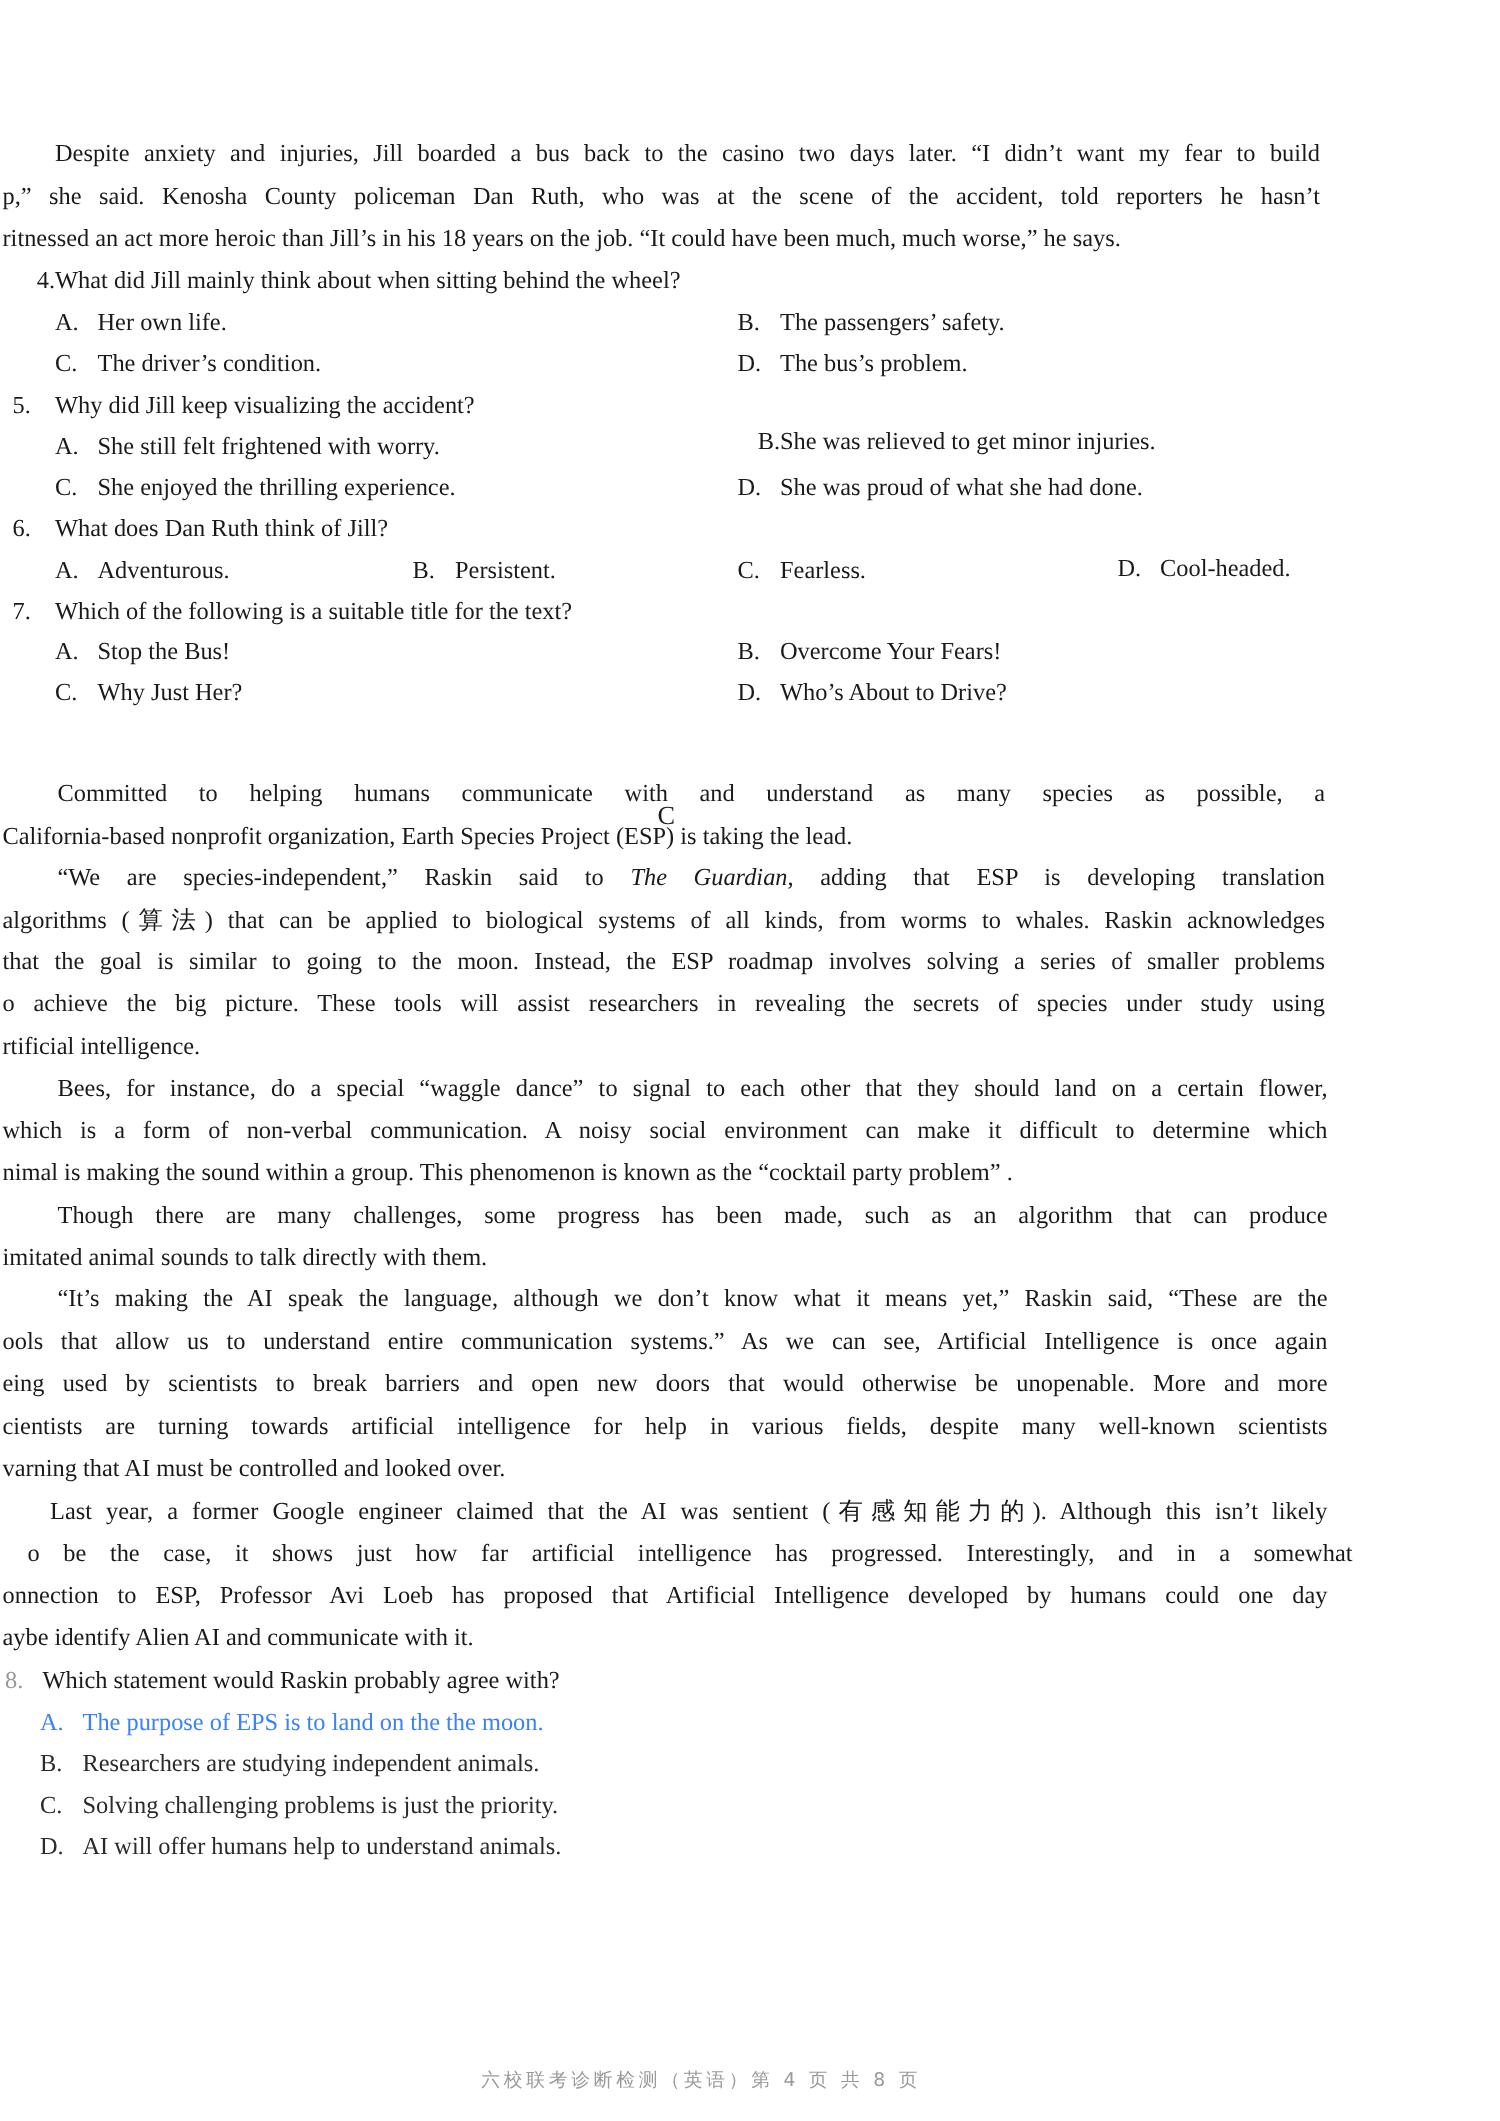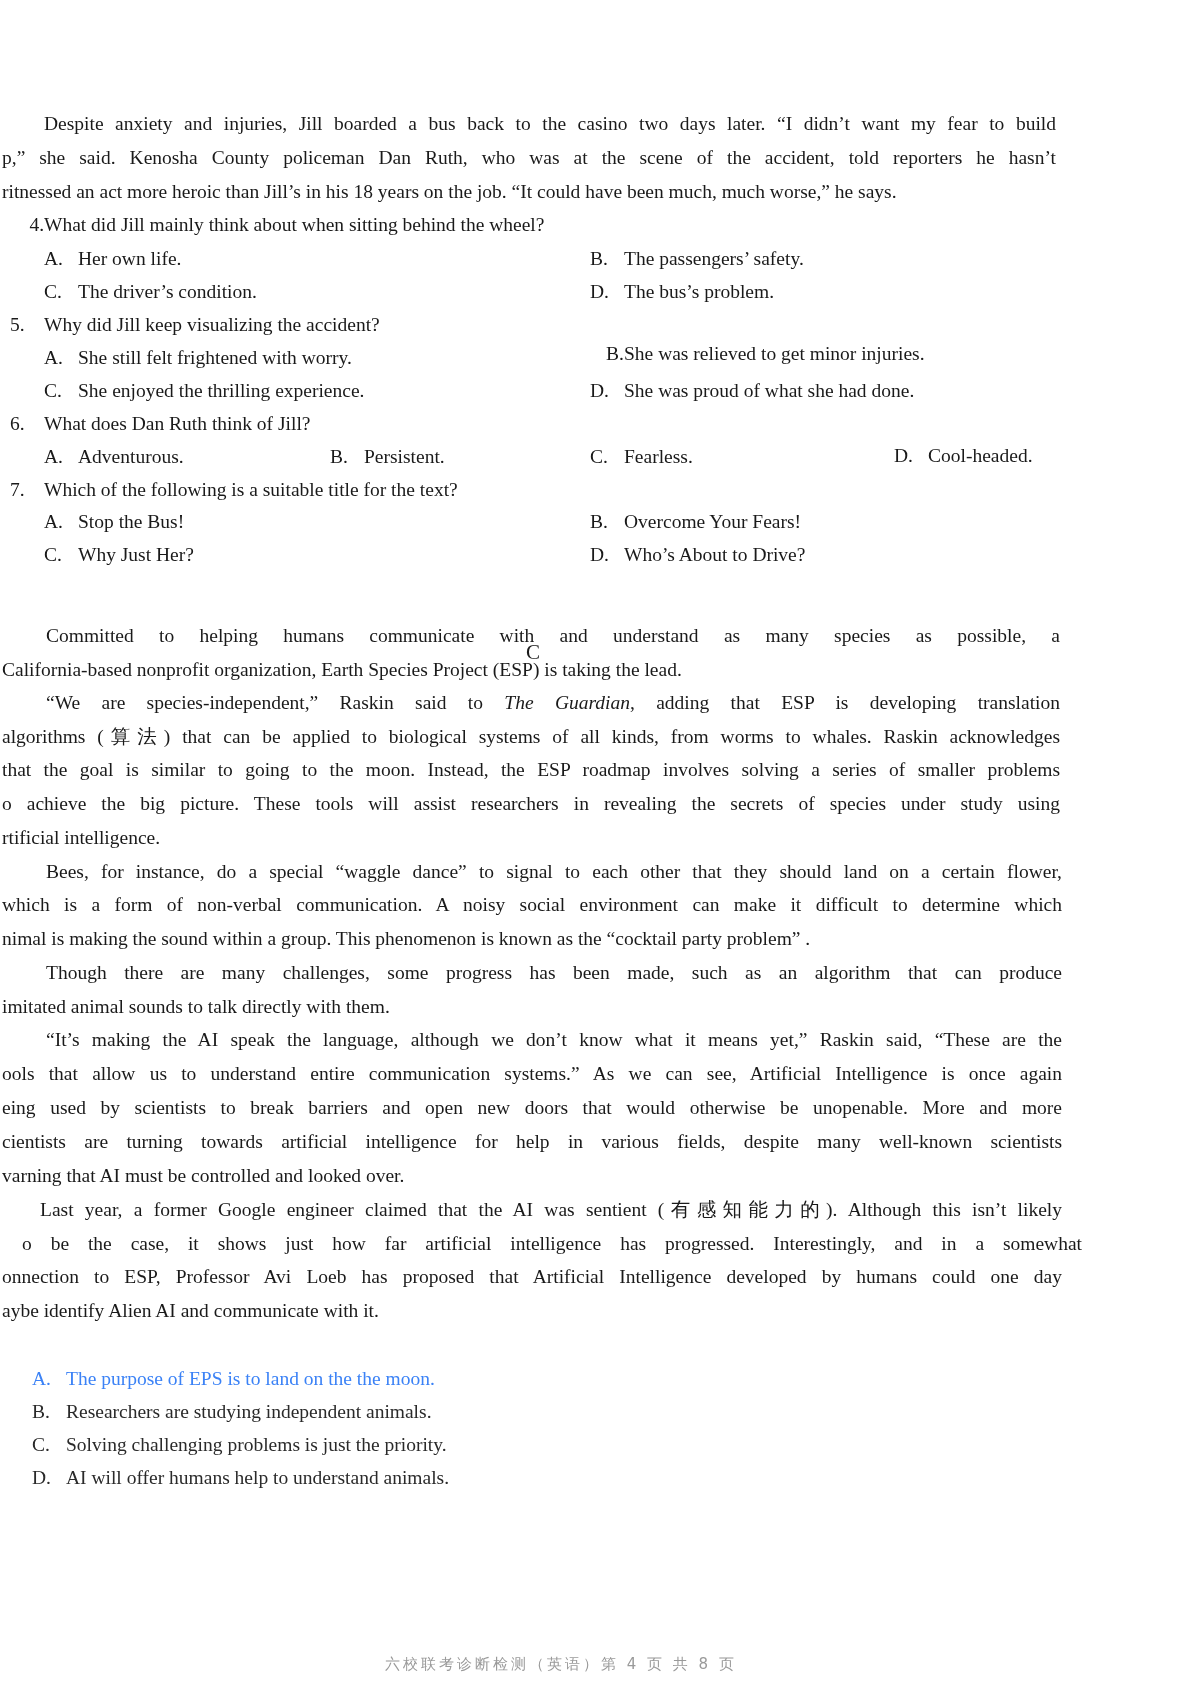--- a/index.html
+++ b/index.html
@@ -83,19 +83,22 @@
   <div class="line just" style="left:46px; top:1028px; width:1016px;">“It’s making the AI speak the language, although we don’t know what it means yet,” Raskin said, “These are the</div>
   <div class="line just" style="left:2px; top:1062px; width:1060px;">ools that allow us to understand entire communication systems.” As we can see, Artificial Intelligence is once again</div>
   <div class="line just" style="left:2px; top:1096px; width:1060px;">eing used by scientists to break barriers and open new doors that would otherwise be unopenable. More and more</div>
   <div class="line just" style="left:2px; top:1130px; width:1060px;">cientists are turning towards artificial intelligence for help in various fields, despite many well-known scientists</div>
   <div class="line" style="left:2px; top:1164px;">varning that AI must be controlled and looked over.</div>
   <div class="line just" style="left:40px; top:1198px; width:1022px;">Last year, a former Google engineer claimed that the AI was sentient (有感知能力的). Although this isn’t likely</div>
   <div class="line just" style="left:6px; top:1232px; width:1060px;margin-left:16px;">o be the case, it shows just how far artificial intelligence has progressed. Interestingly, and in a somewhat</div>
   <div class="line just" style="left:2px; top:1265px; width:1060px;">onnection to ESP, Professor Avi Loeb has proposed that Artificial Intelligence developed by humans could one day</div>
   <div class="line" style="left:2px; top:1299px;">aybe identify Alien AI and communicate with it.</div>
 
+  <div class="line" style="left:4px; top:1333px;">
+    <span class="qnum" style="width:30px; color:#999;">8.</span><span>Which statement would Raskin probably agree with?</span>
+  </div>
   <div class="line" style="left:32px; top:1367px; color:#3b82f6;"><span class="opt-letter">A.</span><span>The purpose of EPS is to land on the the moon.</span></div>
   <div class="line" style="left:32px; top:1400px; color:#2a2a2a;"><span class="opt-letter">B.</span><span>Researchers are studying independent animals.</span></div>
   <div class="line" style="left:32px; top:1466px; color:#2a2a2a;"><span class="opt-letter">D.</span><span>AI will offer humans help to understand animals.</span></div>
   <div class="line" style="left:32px; top:1433px; color:#2a2a2a;"><span class="opt-letter">C.</span><span>Solving challenging problems is just the priority.</span></div>
 
   <div class="footer">六校联考诊断检测（英语）第 4 页  共 8 页</div>
 </div>
 
 </body></html>

